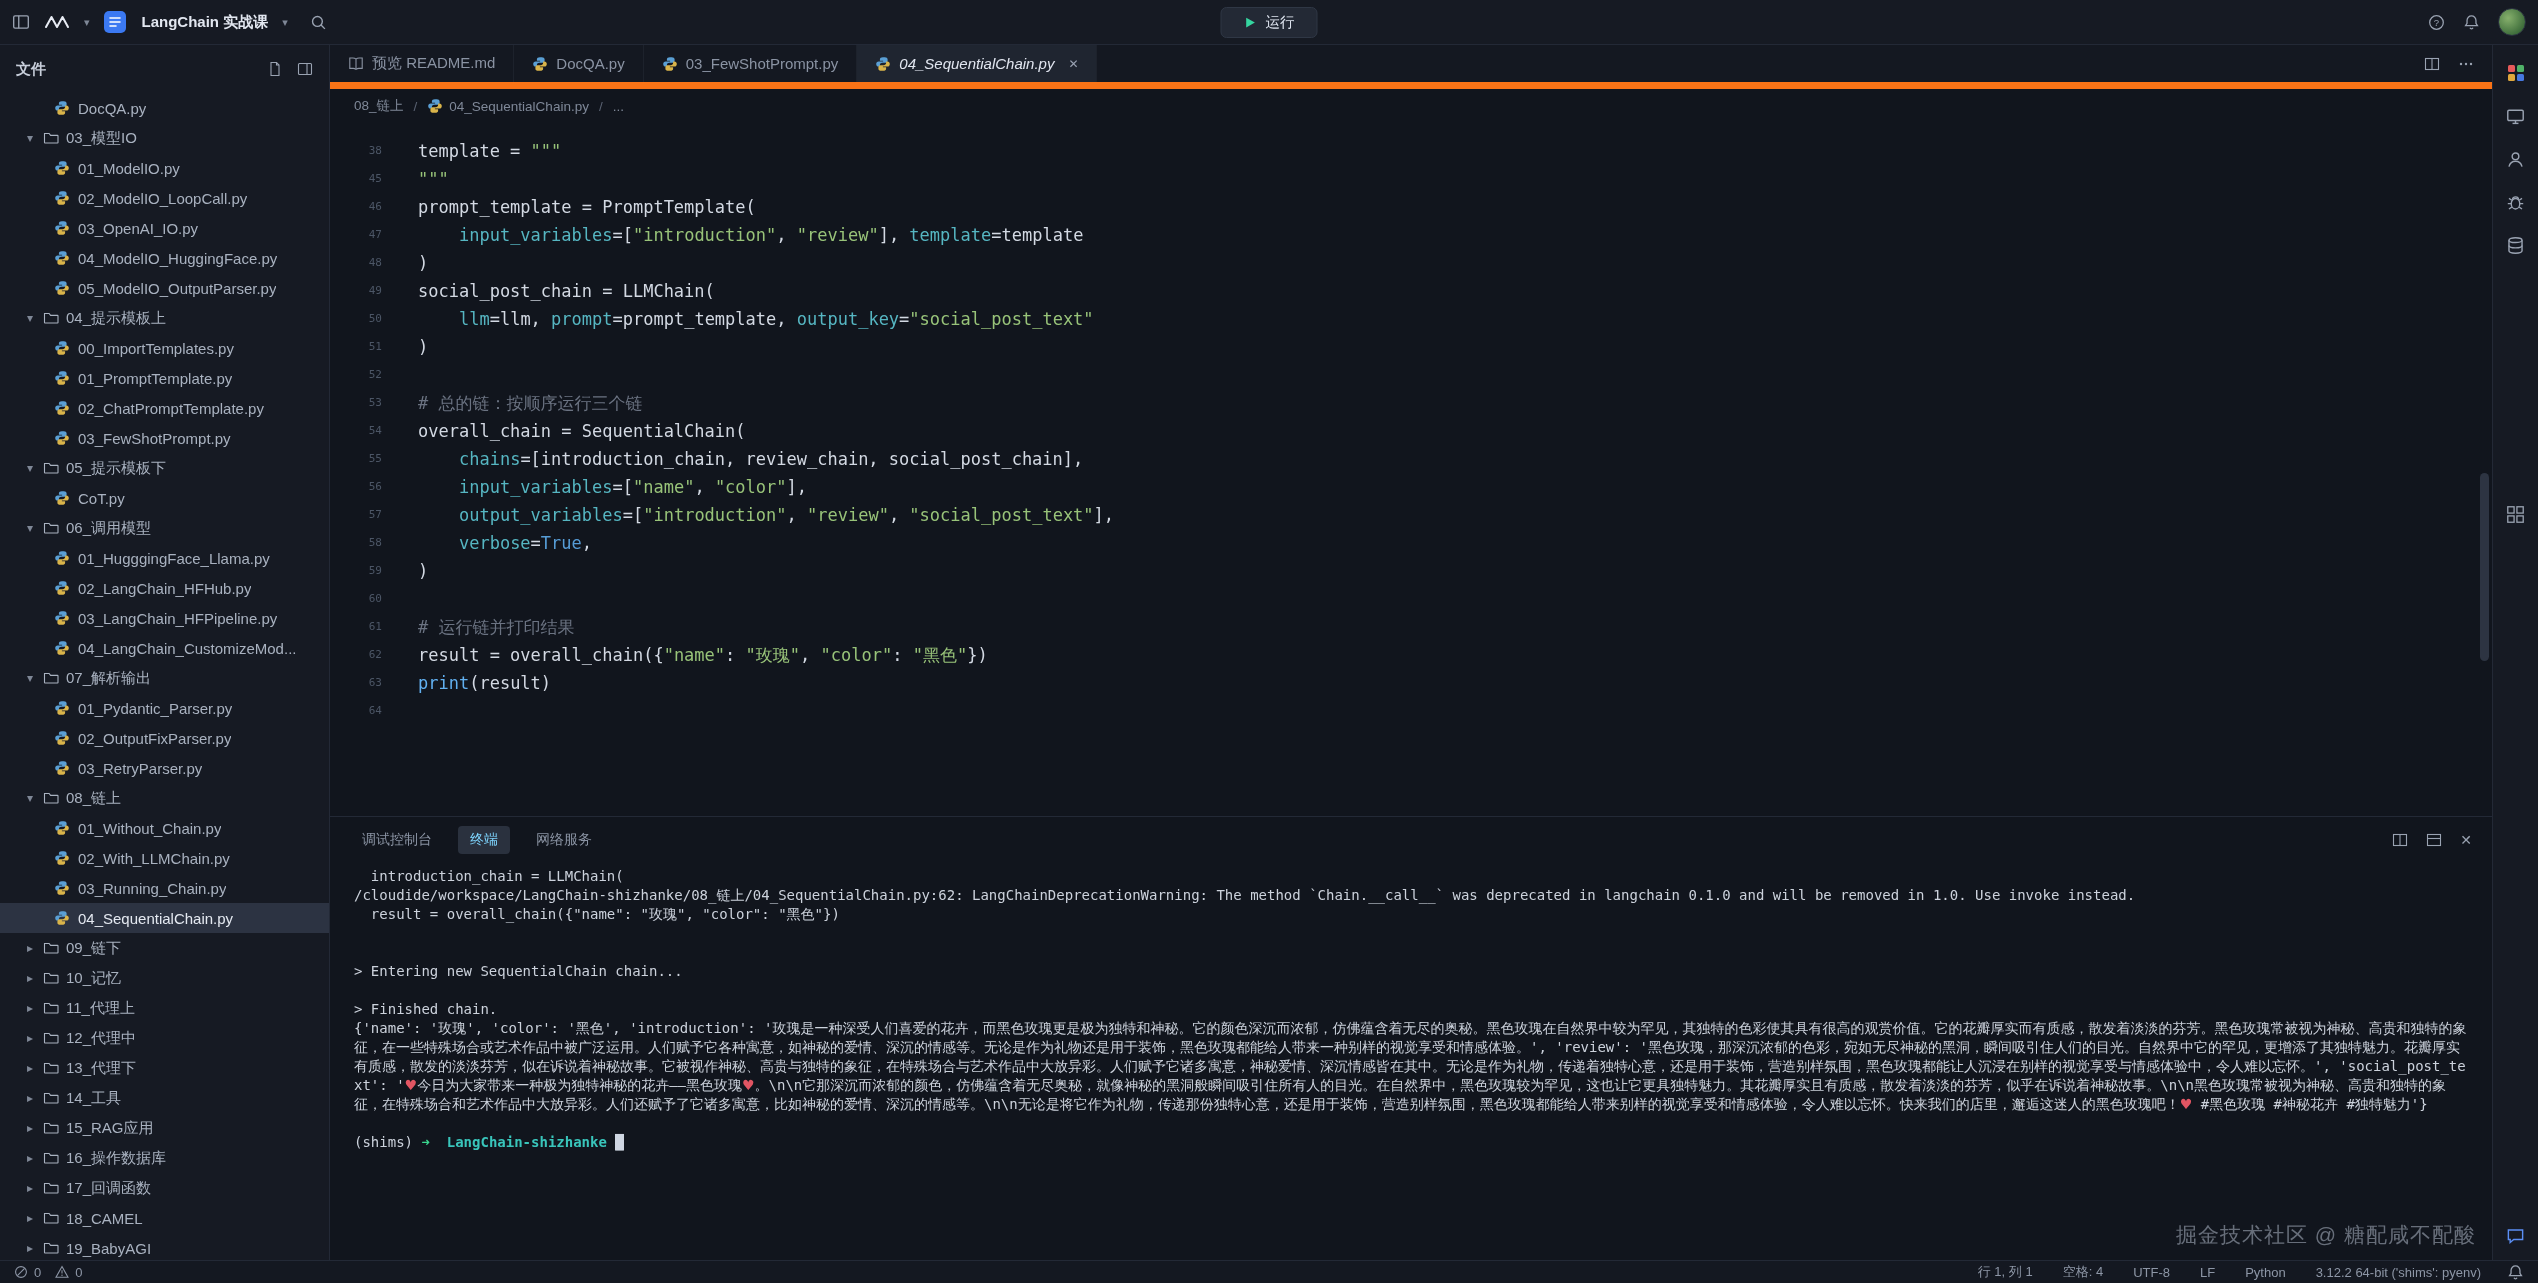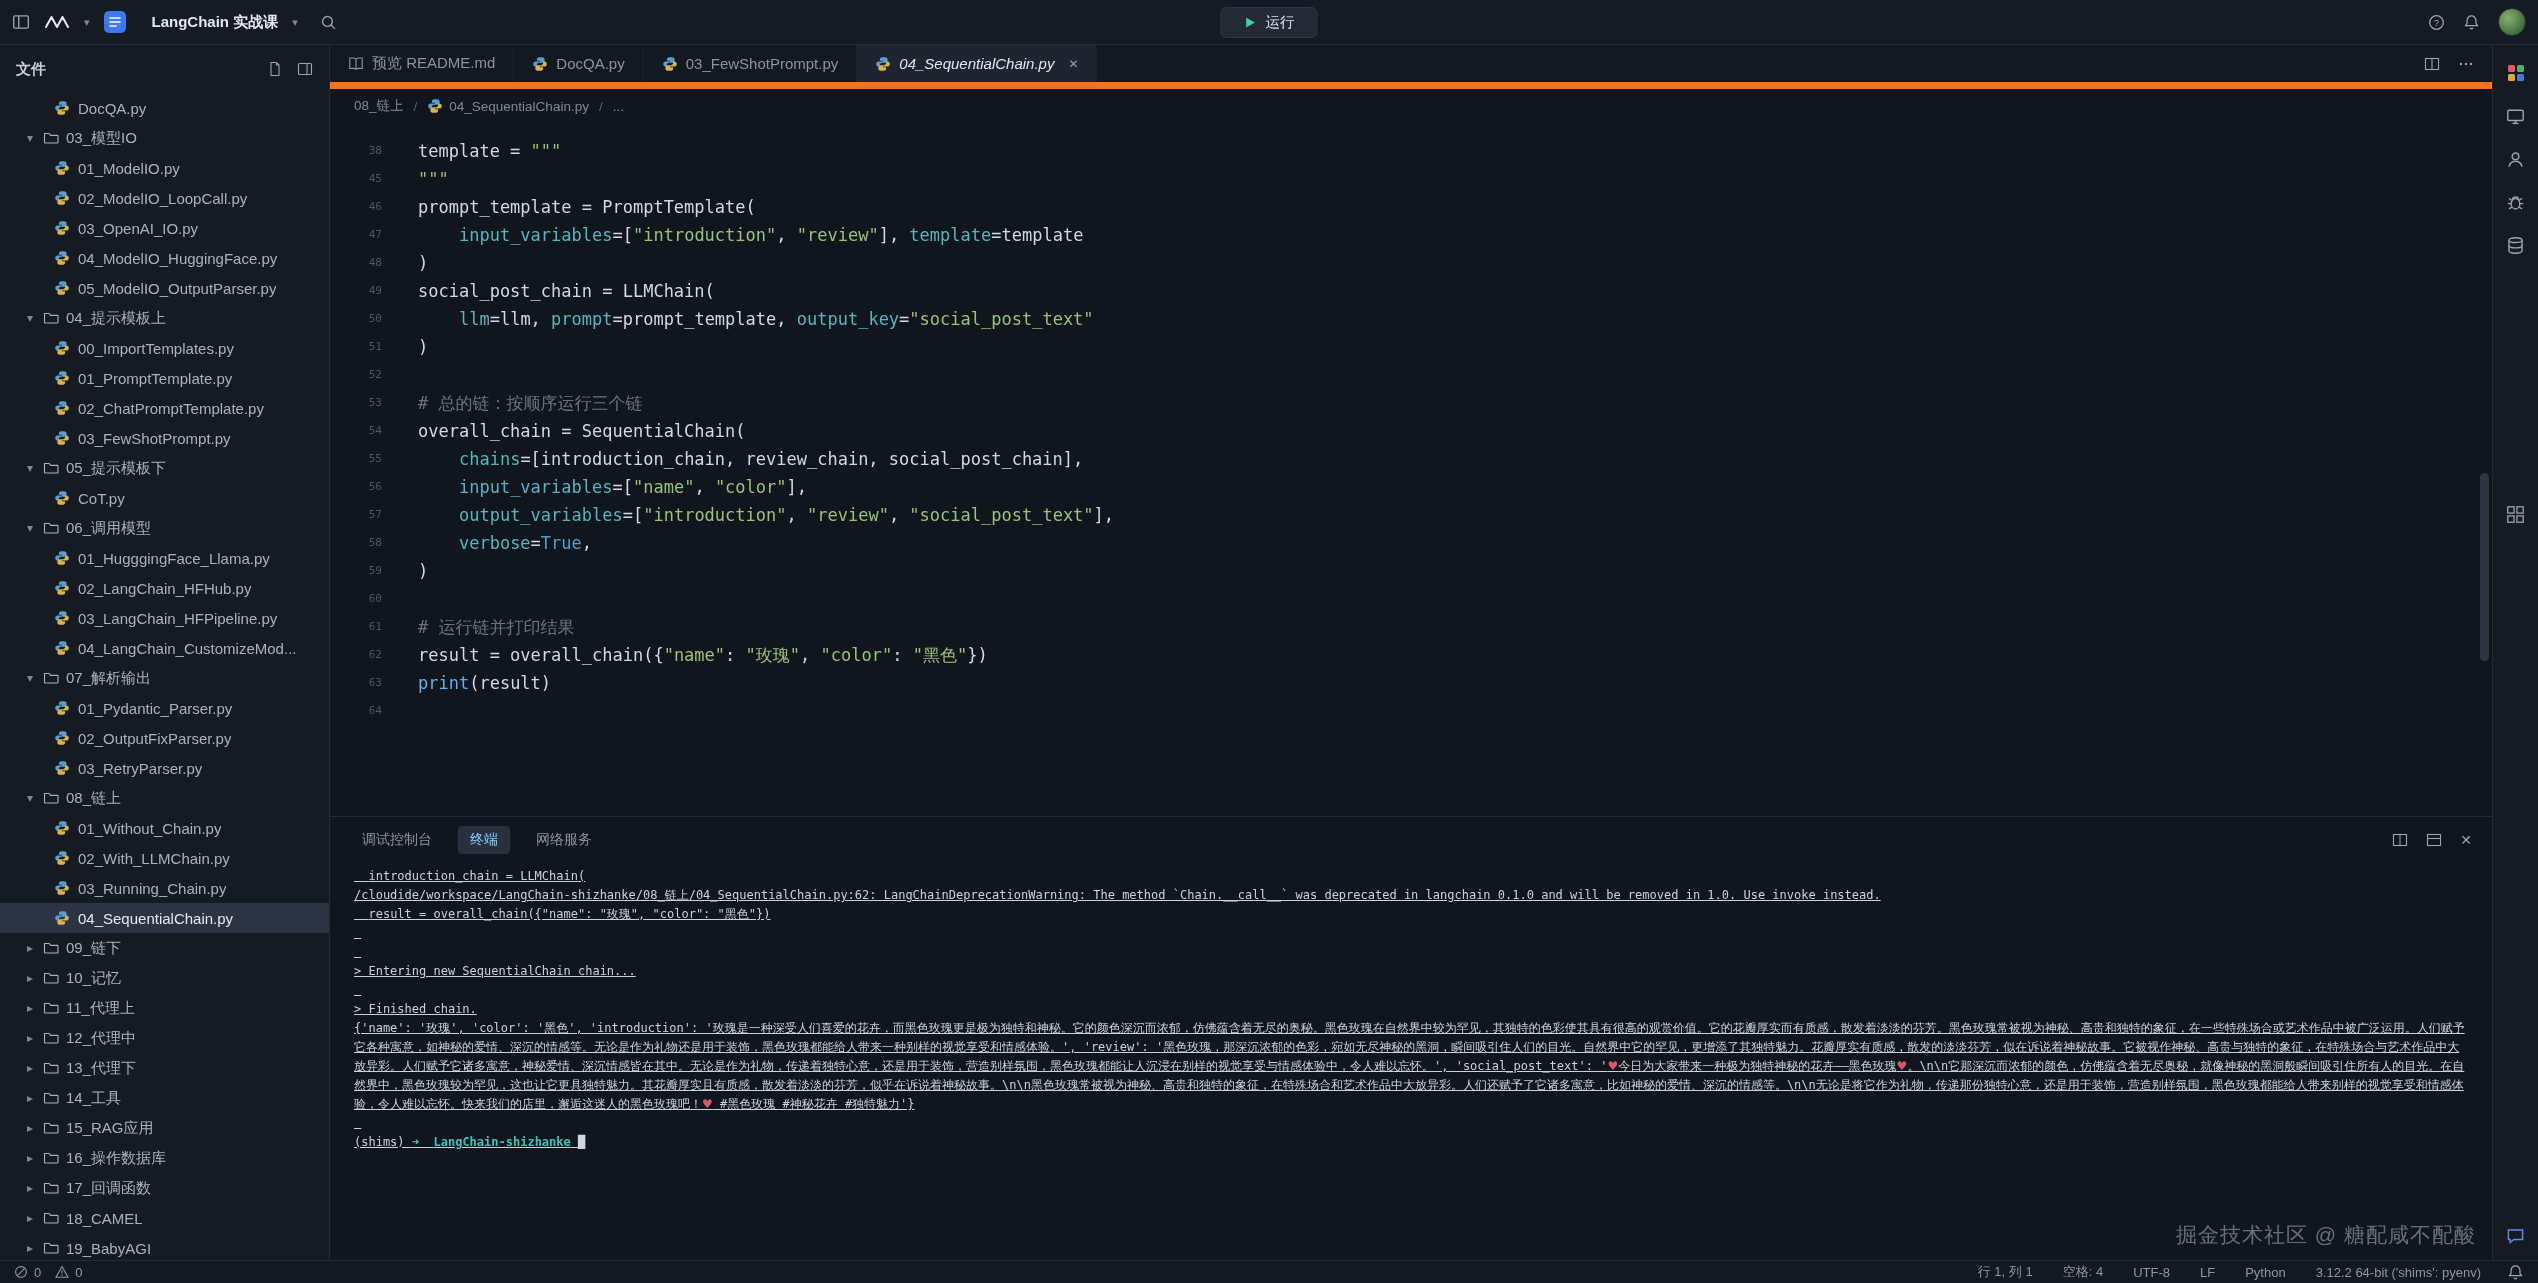--- a/index.html
+++ b/index.html
@@ -7,21 +7,21 @@
   body { background:#10141c; font-family:"Liberation Sans", sans-serif; }
 
   .app { position:relative; width:2538px; height:1283px;
          display:grid; grid-template-rows:45px 1fr 23px; grid-template-columns:330px 1fr 46px; }
 
   
   .topbar { grid-column:1/4; position:relative; display:flex; align-items:center;
             background:#161a23; border-bottom:1px solid #232936; padding:0 12px; color:#aeb6c4; }
   .tb-left { display:flex; align-items:center; gap:14px; }
   .tb-right { margin-left:auto; display:flex; align-items:center; gap:18px; }
-  .ws-title { color:#e2e7f0; font-size:15px; font-weight:600; margin-left:12px; }
+  .ws-title { color:#e2e7f0; font-size:15px; font-weight:600; margin-left:2px; }
   .caret { color:#7e8796; font-size:11px; }
   .iconbtn { display:flex; align-items:center; justify-content:center; cursor:pointer; color:#9aa3b2; }
   .run-btn { position:absolute; left:50%; top:7px; transform:translateX(-50%);
              height:31px; padding:0 22px; border-radius:6px; background:#232935; border:1px solid #2f3745;
              display:flex; align-items:center; gap:9px; color:#dde3ee; font-size:14.5px; cursor:pointer; }
   .avatar { width:28px; height:28px; border-radius:50%;
             background:radial-gradient(circle at 35% 35%, #86b06c, #3c6b3a 75%); border:1px solid #2a3140; }
 
   
   .sidebar { grid-row:2; grid-column:1; background:#161a23; border-right:1px solid #232936;
@@ -65,21 +65,21 @@
 
   
   .panel { height:444px; flex:none; border-top:1px solid #232936; display:flex; flex-direction:column; background:#11151d; }
   .panel-head { height:46px; flex:none; display:flex; align-items:center; gap:14px; padding:0 20px;
                 color:#8a93a3; font-size:14px; }
   .ptab { padding:5px 12px; border-radius:4px; cursor:pointer; white-space:nowrap; }
   .ptab.active { background:#2a313e; color:#7dd3fc; }
   .panel-actions { margin-left:auto; display:flex; align-items:center; gap:18px; color:#8a93a3; }
   .pclose { font-size:14px; }
   .term { flex:1; overflow:hidden; padding:4px 24px 8px;
-          font-family:"DejaVu Sans Mono", monospace; font-size:12px; line-height:19px; color:#ccd2dc;text-decoration:underline; }
+          font-family:"DejaVu Sans Mono", monospace; font-size:14px; line-height:19px; color:#ccd2dc; }
   .tl { white-space:pre-wrap; word-break:break-all; min-height:19px; }
   .sg-d { color:#ccd2dc; }
   .sg-g { color:#3ad68f; }
   .sg-dir { color:#39c5bb; font-weight:bold; }
   .sg-h { color:#e25563; font-family:"DejaVu Sans", sans-serif; }
   .sg-cur { background:#cfd6e2; color:#cfd6e2; }
 
   
   .rightbar { grid-row:2; grid-column:3; background:#161a23; border-left:1px solid #232936;
               display:flex; flex-direction:column; align-items:center; padding:18px 0 14px; color:#7e8796; }

